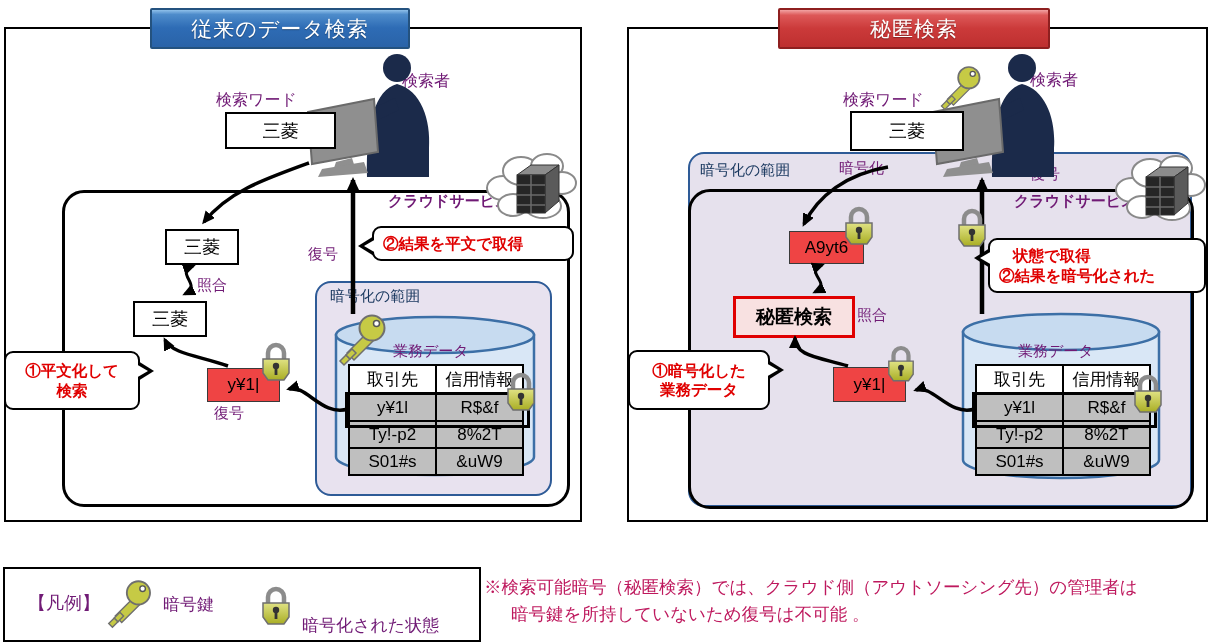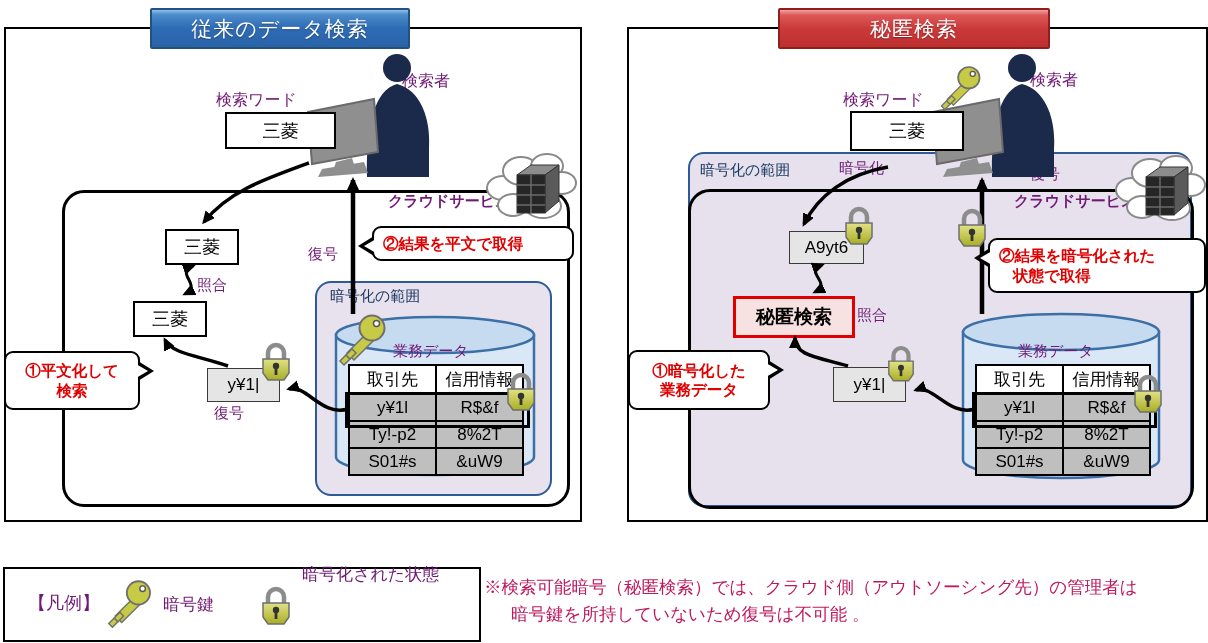--- a/index.html
+++ b/index.html
@@ -17,21 +17,21 @@
   .cloud-rect.whitefill{background:#fff;}
   .purple-rect{position:absolute;background:#E6E1ED;border:2.5px solid #2E5B97;border-radius:16px;z-index:2;}
   .enc-rect{position:absolute;background:#E8E2EF;border:2.5px solid #2E5B97;border-radius:16px;z-index:4;}
 
   .lbl{position:absolute;font-size:15px;color:#701a75;white-space:nowrap;z-index:5;}
   .lbl-bold{font-weight:bold;}
   .lbl-blue{color:#17365D;}
 
   .qbox{position:absolute;background:#fff;border:2px solid #000;display:flex;align-items:center;justify-content:center;
     font-size:18px;z-index:7;}
-  .gbox{position:absolute;background:#e5e5e5;border:1.5px solid #3a3a3a;display:flex;align-items:center;justify-content:center;
+  .gbox{position:absolute;background:#ef4444;border:1.5px solid #3a3a3a;display:flex;align-items:center;justify-content:center;
     font-size:17px;z-index:5;}
   .redbox{position:absolute;background:#F8E1E1;border:3px solid #E00000;display:flex;align-items:center;justify-content:center;
     font-size:19px;font-weight:bold;z-index:5;}
 
   .callout{position:absolute;background:#fff;border:2.5px solid #000;border-radius:9px;color:#E00000;font-weight:bold;
     font-size:15.5px;line-height:1.25;display:flex;flex-direction:column;justify-content:center;padding:2px 9px;z-index:9;}
   .tail-left::before{content:"";position:absolute;left:-16px;top:8px;border-style:solid;
     border-width:10px 16px 10px 0;border-color:transparent #000 transparent transparent;}
   .tail-left::after{content:"";position:absolute;left:-10px;top:10.5px;border-style:solid;
     border-width:7.5px 12px 7.5px 0;border-color:transparent #fff transparent transparent;}
@@ -203,22 +203,22 @@
     <rect x="34" y="32" width="28" height="38" fill="#262626" stroke="#333"></rect>
     <line x1="48" y1="32" x2="48" y2="70" stroke="#6a6a6a" stroke-width="1.5"></line>
     <line x1="34" y1="42" x2="62" y2="42" stroke="#6a6a6a" stroke-width="1.5"></line>
     <line x1="34" y1="52" x2="62" y2="52" stroke="#6a6a6a" stroke-width="1.5"></line>
     <line x1="34" y1="62" x2="62" y2="62" stroke="#6a6a6a" stroke-width="1.5"></line>
   </svg>
 
   <div class="gbox" style="left:789px;top:231px;width:73px;height:31px;">A9yt6</div>
 
   <div class="callout tail-left" style="left:988px;top:238px;width:196px;height:47px;">
+    <span style="padding-left:14px;">状態で取得</span>
     <span>②結果を暗号化された</span>
-    <span style="padding-left:14px;">状態で取得</span>
   </div>
 
   <div class="redbox" style="left:733px;top:296px;width:116px;height:36px;">秘匿検索</div>
   <div class="lbl" style="left:857px;top:306px;">照合</div>
 
   <div class="callout tail-right" style="left:628px;top:350px;width:120px;height:52px;align-items:center;">
     <span>①暗号化した</span>
     <span>業務データ</span>
   </div>
 
@@ -321,20 +321,20 @@
     <circle cx="36" cy="16" r="12.5" fill="#C6CA45" stroke="#6f6f6f" stroke-width="2"></circle>
     <circle cx="40.5" cy="11.5" r="3" fill="#fff" stroke="#555" stroke-width="1.5"></circle>
   </svg>
   <div class="lbl" style="left:163px;top:593px;font-size:17px;z-index:11;">暗号鍵</div>
   <svg class="icon" style="left:260px;top:584px;z-index:11;" width="32" height="42" viewBox="0 0 32 42">
     <path d="M8,20 L8,13 A8,8 0 0 1 24,13 L24,20" fill="none" stroke="#8C8C8C" stroke-width="4.5"></path>
     <path d="M3,19 L29,19 L29,33 L24,40 L8,40 L3,33 Z" fill="url(#lockGrad)" stroke="#6F6F6F" stroke-width="1.5"></path>
     <circle cx="16" cy="26" r="3.2" fill="#333"></circle>
       <rect x="14.6" y="27" width="2.8" height="8" fill="#333"></rect>
   </svg>
-  <div class="lbl" style="left:302px;top:563px;font-size:17px;z-index:11;">暗号化された状態</div>
+  <div class="lbl" style="left:302px;top:614px;font-size:17px;z-index:11;">暗号化された状態</div>
 
   <div class="note" style="left:484px;top:574px;width:720px;">
     <div>※検索可能暗号（秘匿検索）では、クラウド側（アウトソーシング先）の管理者は</div>
     <div class="l2">暗号鍵を所持していないため復号は不可能 。</div>
   </div>
 
 </div>
 
 </body></html>

